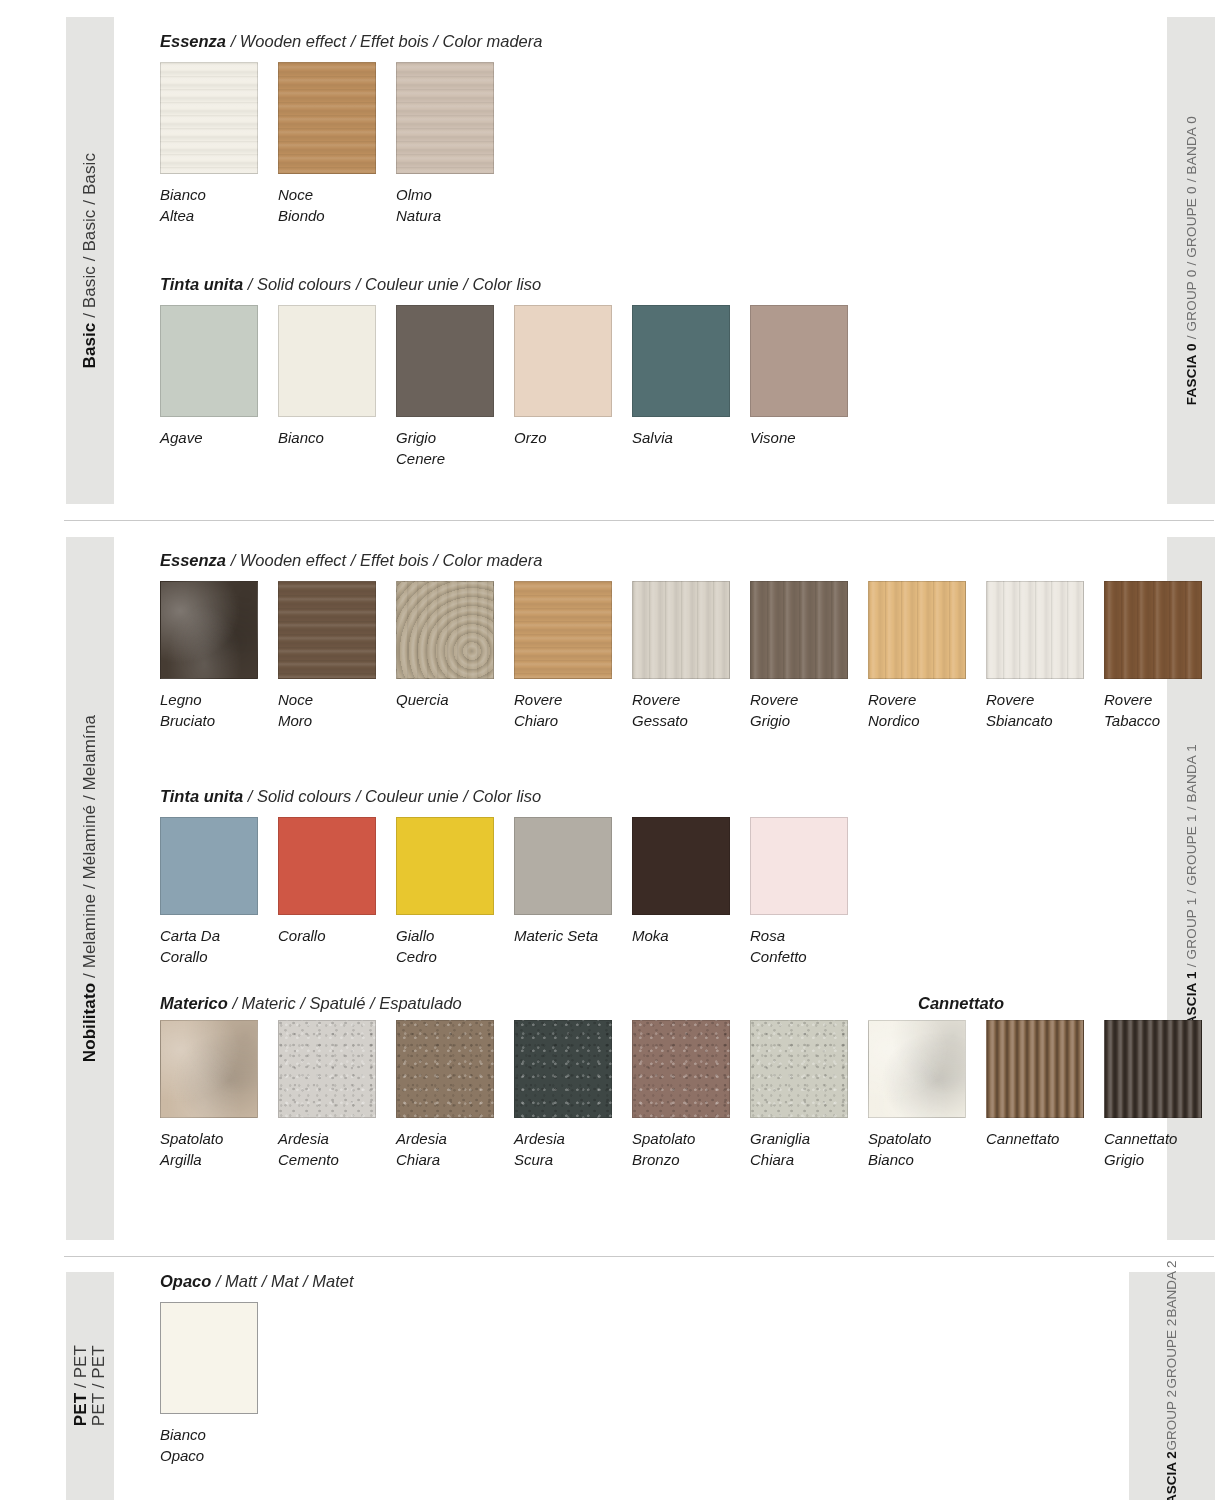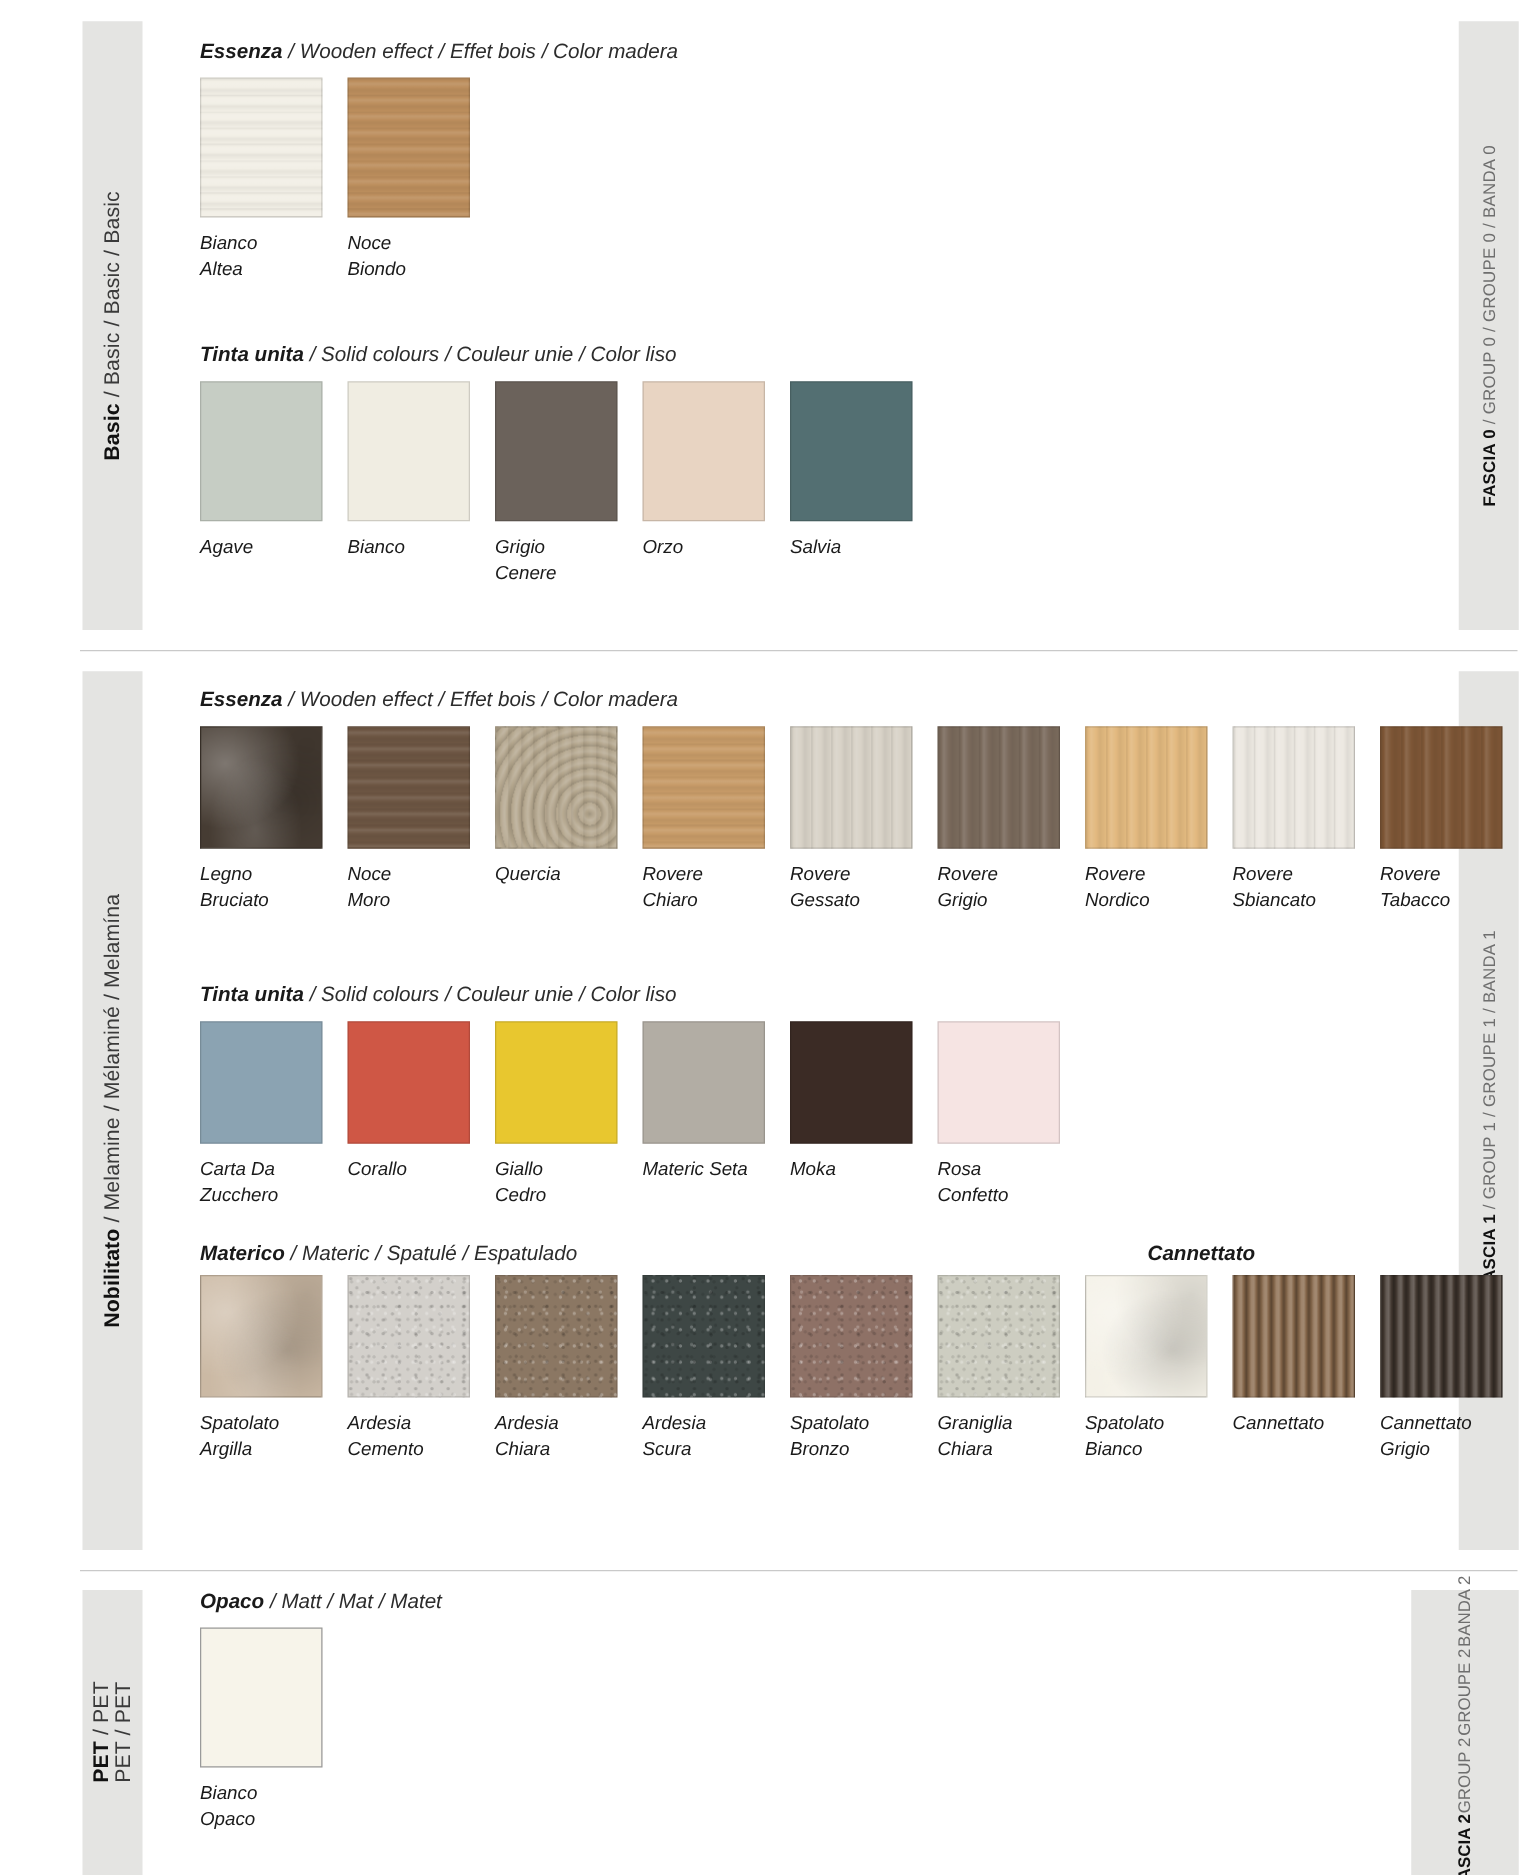--- a/index.html
+++ b/index.html
@@ -190,20 +190,25 @@
         <div class="swatch-cell">
           <div class="sw tall woodlines-h" style="background-color:#f2efe6;"></div>
           <div class="sw-label">Bianco
 Altea</div>
         </div>
         <div class="swatch-cell">
           <div class="sw tall woodlines-h" style="background-color:#bc8e5d;"></div>
           <div class="sw-label">Noce
 Biondo</div>
         </div>
+        <div class="swatch-cell">
+          <div class="sw tall woodlines-h" style="background-color:#cfc0b2;"></div>
+          <div class="sw-label">Olmo
+Natura</div>
+        </div>
       </div>
     </div>
 
     <div class="content" style="top:275px;">
       <div class="grp-title">
         <span class="bold">Tinta unita</span><span class="sep"> / Solid colours / Couleur unie / Color liso</span>
       </div>
       <div class="swatch-row">
         <div class="swatch-cell">
           <div class="sw tall" style="background-color:#c6cdc4;"></div>
@@ -218,20 +223,24 @@
           <div class="sw-label">Grigio
 Cenere</div>
         </div>
         <div class="swatch-cell">
           <div class="sw tall" style="background-color:#e8d4c2;"></div>
           <div class="sw-label">Orzo</div>
         </div>
         <div class="swatch-cell">
           <div class="sw tall" style="background-color:#536f72;"></div>
           <div class="sw-label">Salvia</div>
+        </div>
+        <div class="swatch-cell">
+          <div class="sw tall" style="background-color:#b09a8e;"></div>
+          <div class="sw-label">Visone</div>
         </div>
       </div>
     </div>
   </div>
 
   <div class="divider" style="top:520px;"></div>
 
   <div class="section" style="top:537px;height:703px;">
     <div class="side-band left" style="top:0;height:703px;">
       <div class="vtext">
@@ -298,21 +307,21 @@
     </div>
 
     <div class="content" style="top:250px;">
       <div class="grp-title">
         <span class="bold">Tinta unita</span><span class="sep"> / Solid colours / Couleur unie / Color liso</span>
       </div>
       <div class="swatch-row">
         <div class="swatch-cell">
           <div class="sw" style="background-color:#8ba3b2;"></div>
           <div class="sw-label">Carta Da
-Zucchero</div>
+Corallo</div>
         </div>
         <div class="swatch-cell">
           <div class="sw" style="background-color:#cf5745;"></div>
           <div class="sw-label">Corallo</div>
         </div>
         <div class="swatch-cell">
           <div class="sw" style="background-color:#e8c72f;"></div>
           <div class="sw-label">Giallo
 Cedro</div>
         </div>

